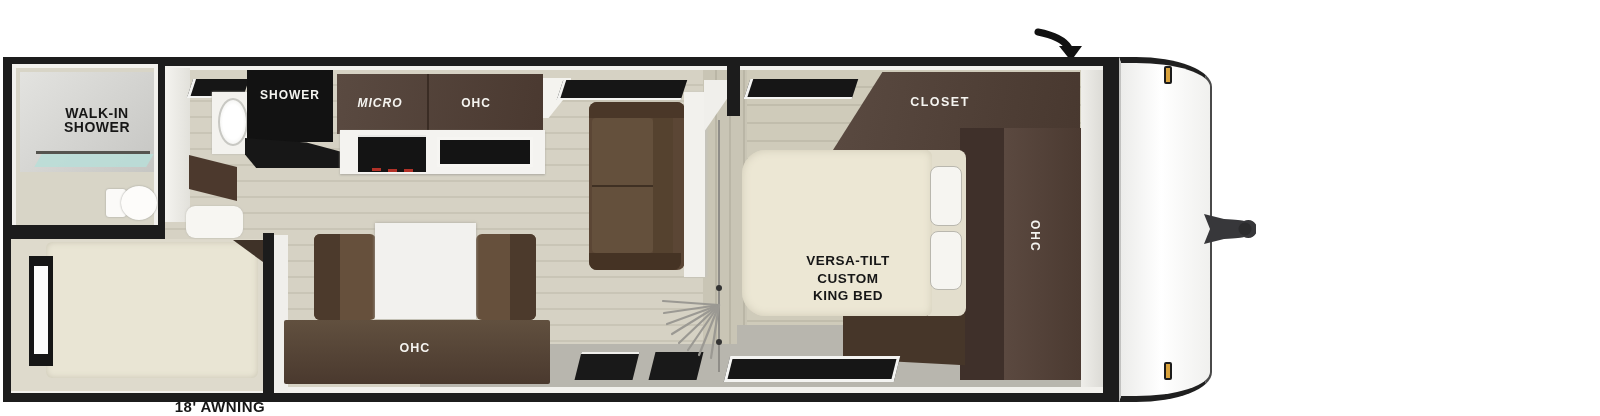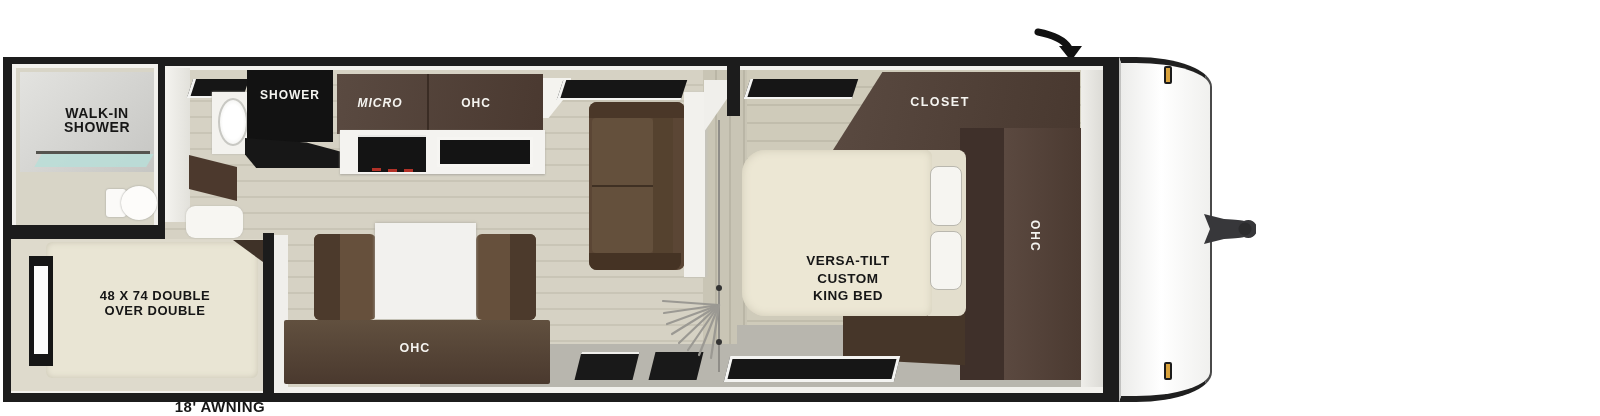--- a/index.html
+++ b/index.html
@@ -72,22 +72,20 @@
   <div style="left:274px;top:235px;width:14px;height:156px;background:#f0efeb;"></div>
   <div style="left:11px;top:239px;width:252px;height:152px;background:#dedacc;"></div>
   <div style="left:186px;top:206px;width:57px;height:32px;background:#f7f6f2;border-radius:9px;
               box-shadow:0 0 2px #b7b5ad;"></div>
   <div style="left:46px;top:242px;width:212px;height:136px;background:#e9e5d4;border-radius:6px;
               box-shadow:inset 0 0 6px #c9c5b4;"></div>
   <div style="left:233px;top:240px;width:30px;height:22px;background:#3f3228;
               clip-path:polygon(0 0,100% 0,100% 100%);"></div>
   <div style="left:29px;top:256px;width:24px;height:110px;background:#161616;"></div>
   <div style="left:34px;top:266px;width:14px;height:88px;background:#fdfdfc;"></div>
-  <div class="lbl" style="left:45px;top:288px;width:220px;font-size:13px;line-height:15px;">48 X 74 DOUBLE
-OVER DOUBLE</div>
 
   <div class="win" style="left:190px;top:79px;width:56px;height:19px;"></div>
   <div style="left:212px;top:92px;width:42px;height:62px;background:#f3f2ee;box-shadow:0 0 2px #b5b3ab;"></div>
   <div style="left:218px;top:98px;width:30px;height:48px;border-radius:50%;
               background:radial-gradient(#ffffff 55%,#e4e4df);border:2px solid #c8c8c3;"></div>
   <div style="left:189px;top:161px;width:48px;height:34px;background:#4c392d;transform:skewY(14deg);"></div>
 
   <div style="left:247px;top:70px;width:86px;height:72px;background:#121212;"></div>
   <div class="wlbl" style="left:252px;top:88px;width:76px;font-size:12px;">SHOWER</div>
   <div style="left:245px;top:138px;width:112px;height:30px;background:#171717;

